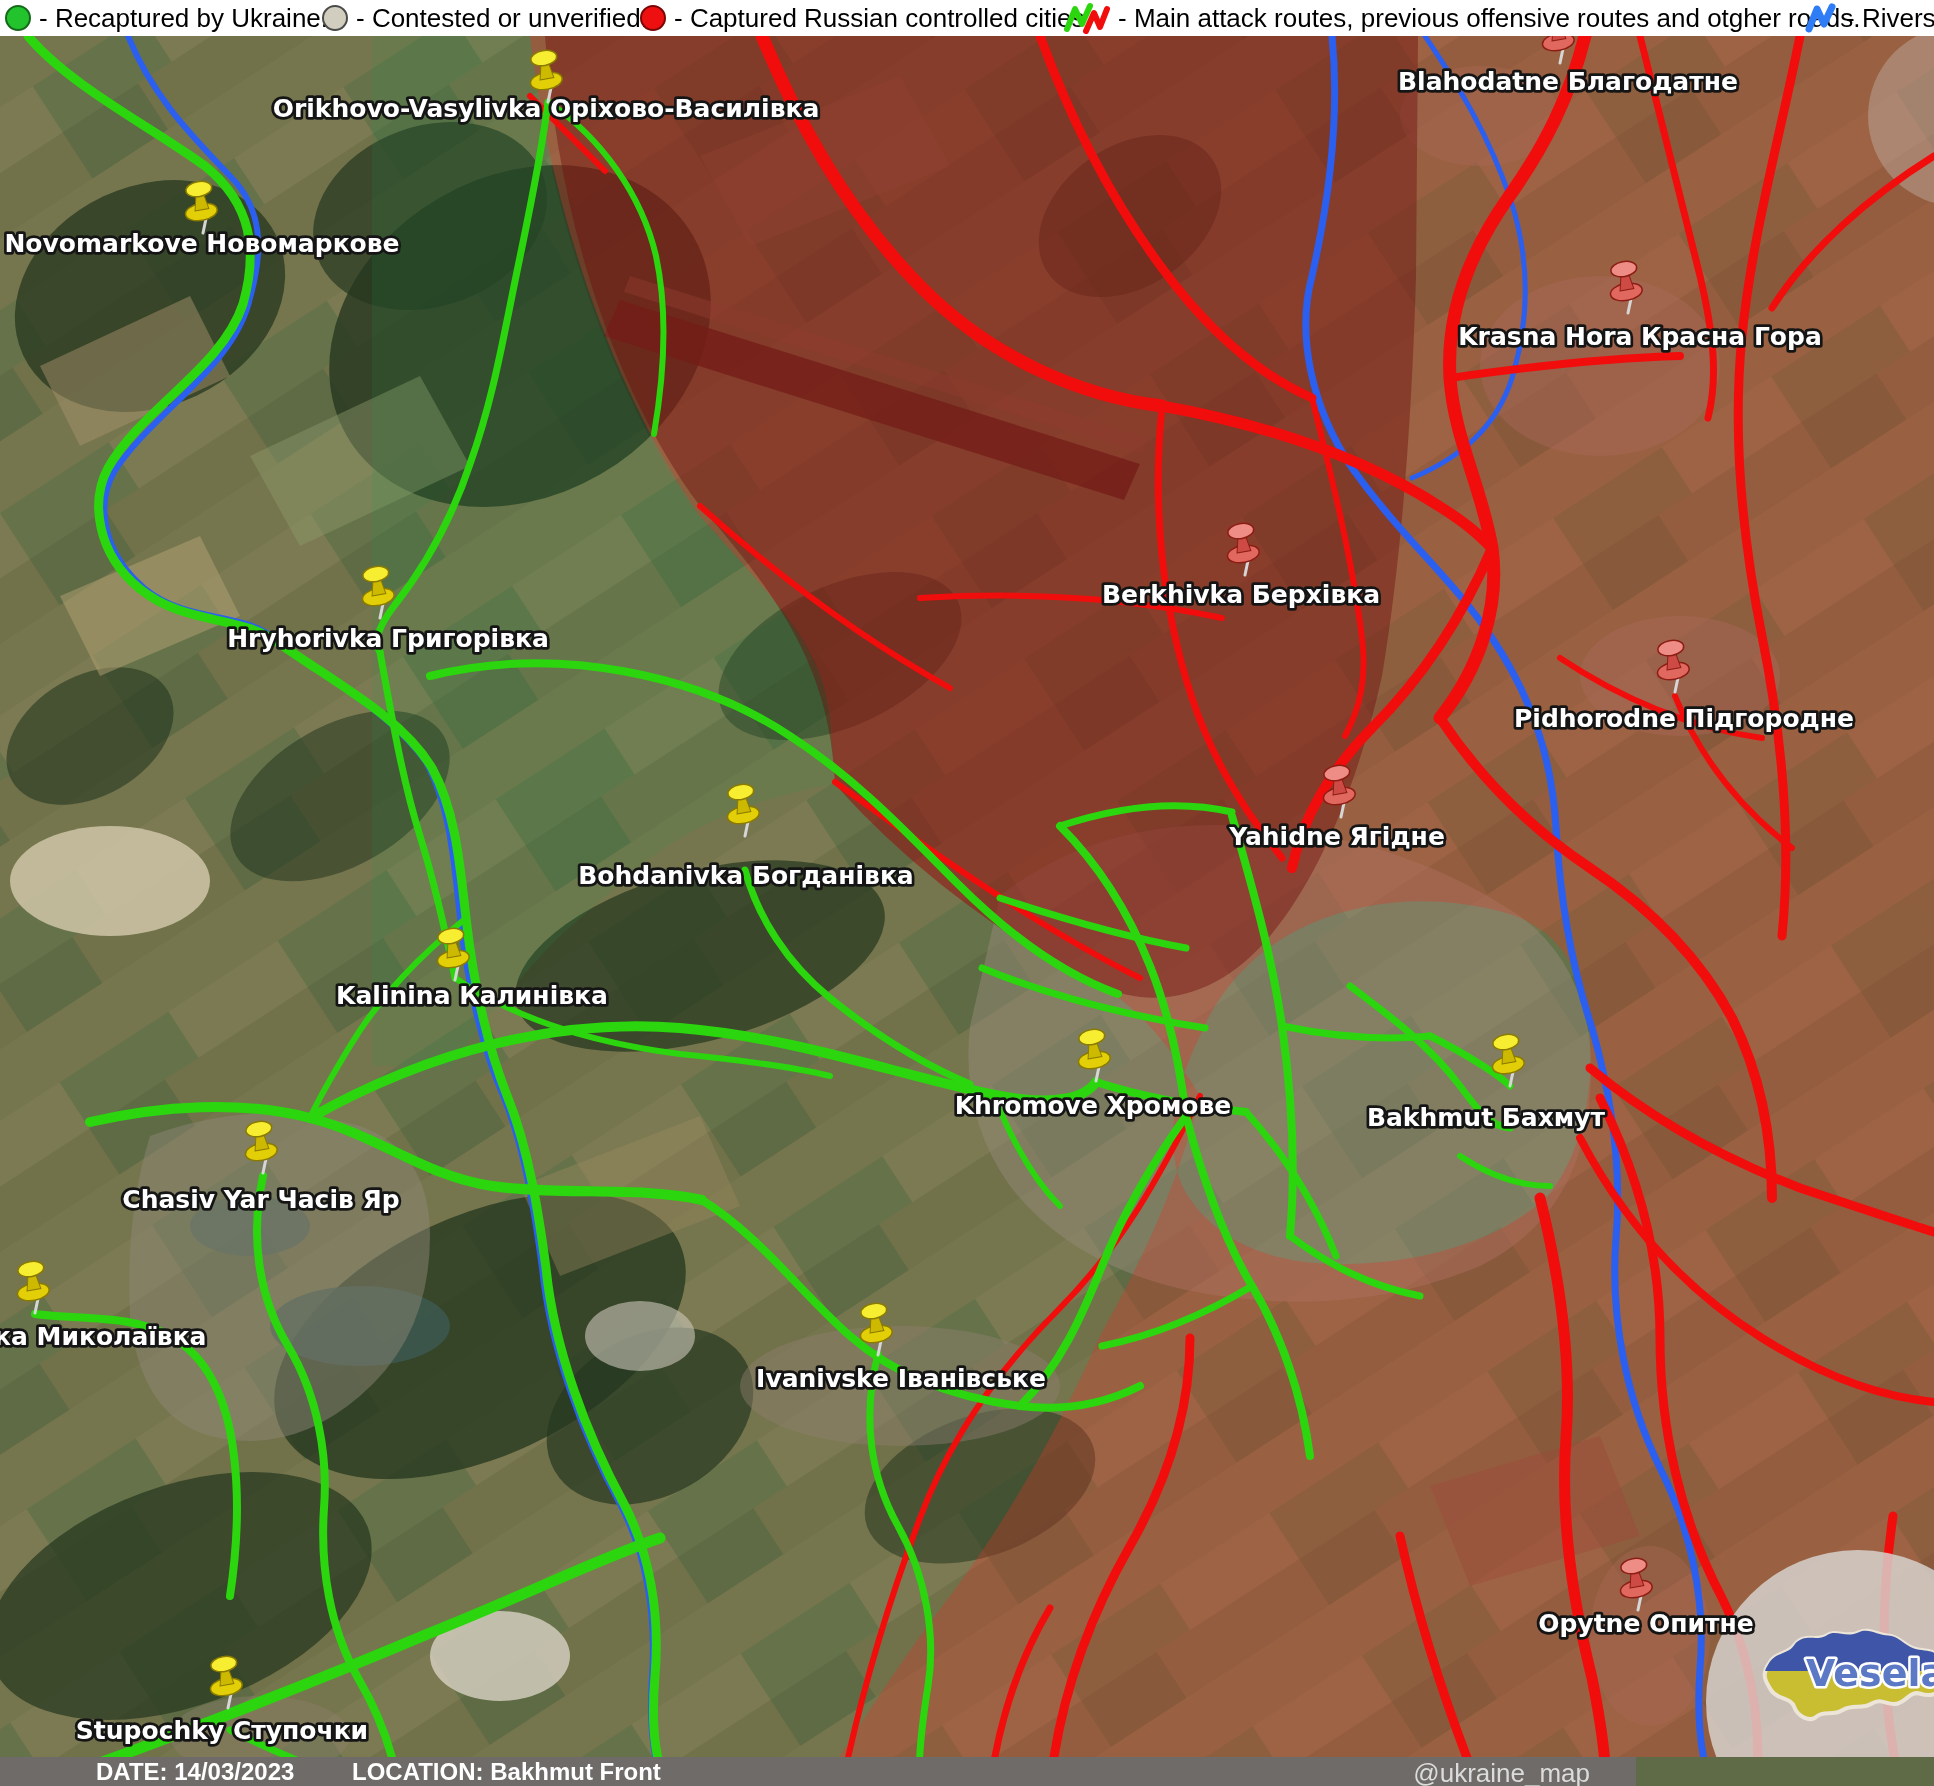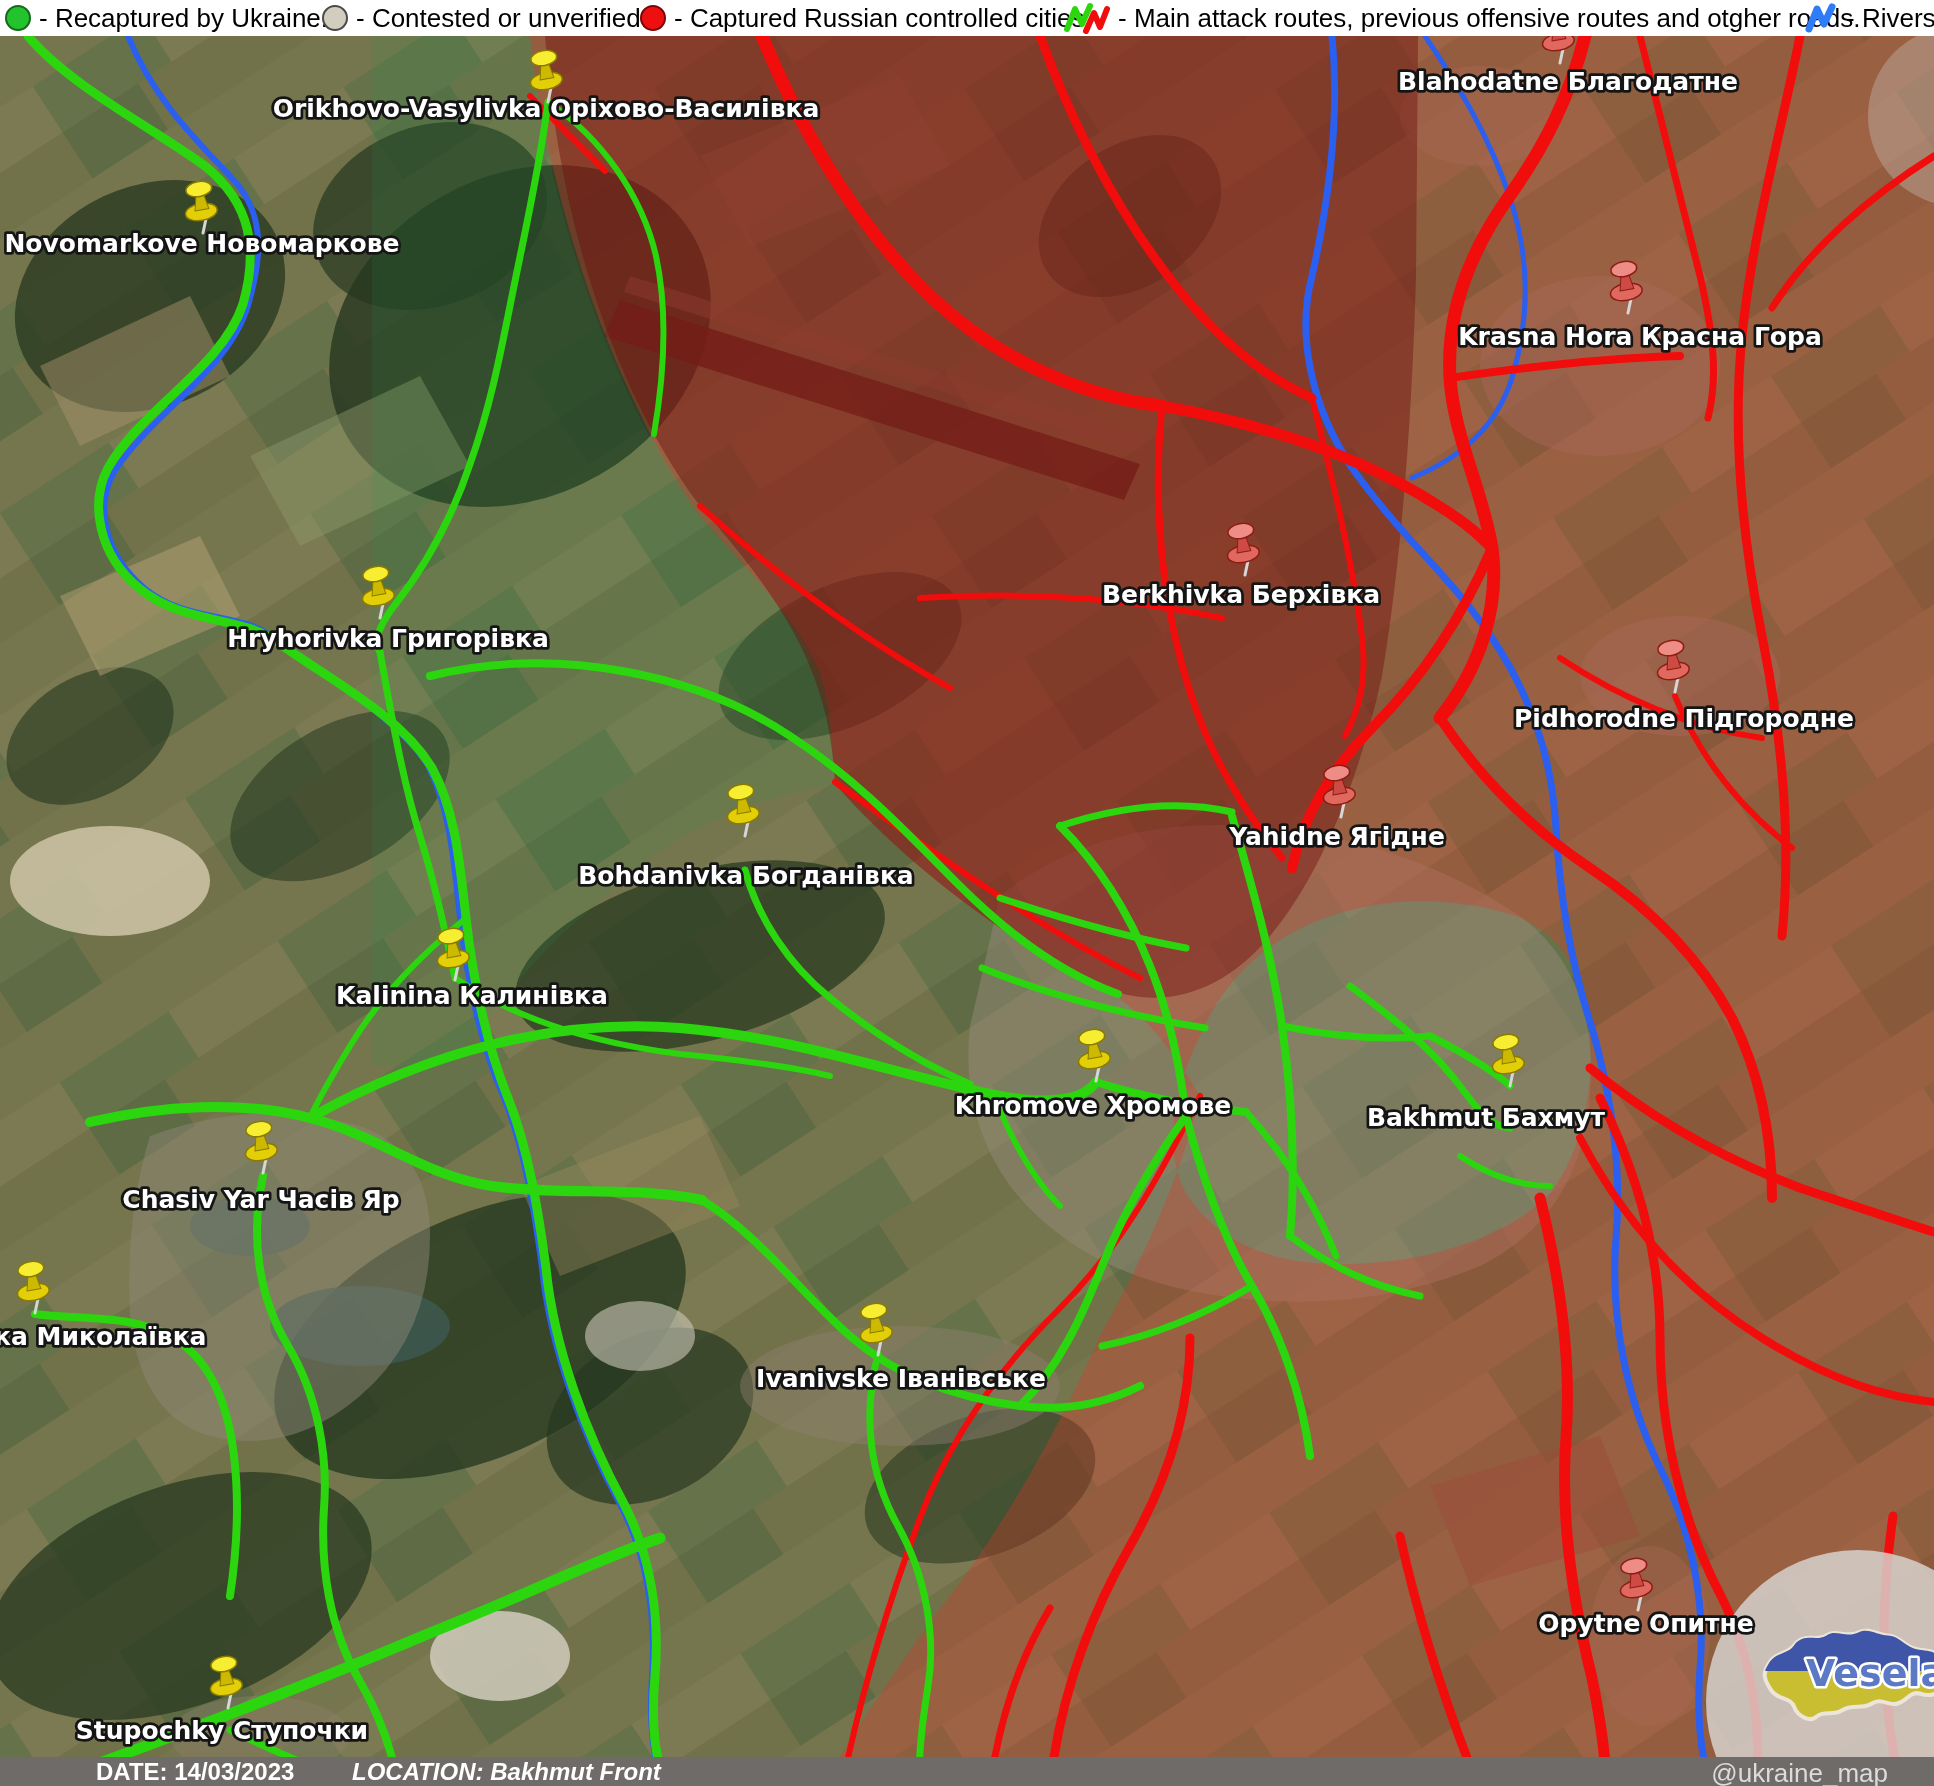--- a/index.html
+++ b/index.html
@@ -7,24 +7,24 @@
           font-family:"Liberation Sans",sans-serif;}
   .legend{position:absolute;top:0;left:0;width:1934px;height:36px;background:#ffffff;z-index:30;}
   .lg-item{position:absolute;top:0;height:36px;display:flex;align-items:center;gap:8px;
            font-size:26px;color:#000;white-space:nowrap;}
   .dot{display:inline-block;width:26px;height:26px;border-radius:50%;box-sizing:border-box;}
   .dot.green{background:#23c32d;border:2px solid #14691b;}
   .dot.gray{background:#d2cebf;border:2px solid #4a4a4a;}
   .dot.red{background:#ee1010;border:2px solid #7c0606;}
   .lg-svg{display:block;}
   .map-wrap{position:absolute;top:36px;left:0;width:1934px;height:1721px;overflow:hidden;}
-  .footer{position:absolute;top:1757px;left:0;width:1934px;height:29px;background:#6e6b68;z-index:30;}
+  .footer{position:absolute;top:1757px;left:0;width:1636px;height:29px;background:#6e6b68;z-index:30;}
   .footer span{position:absolute;top:1px;font-size:24px;font-weight:bold;color:#ffffff;white-space:nowrap;}
   .f-date{left:96px;}
-  .f-loc{left:352px;font-style:italic;}
+  .f-loc{left:352px;}
   .f-handle{right:46px;font-weight:normal !important;color:#dcdcdc !important;font-size:26px !important;}
 </style>
 </head>
 <body>
 
 <div class="screen">
 
   <header class="legend">
     <div class="lg-item" style="left:5px">
       <span class="dot green"></span>

